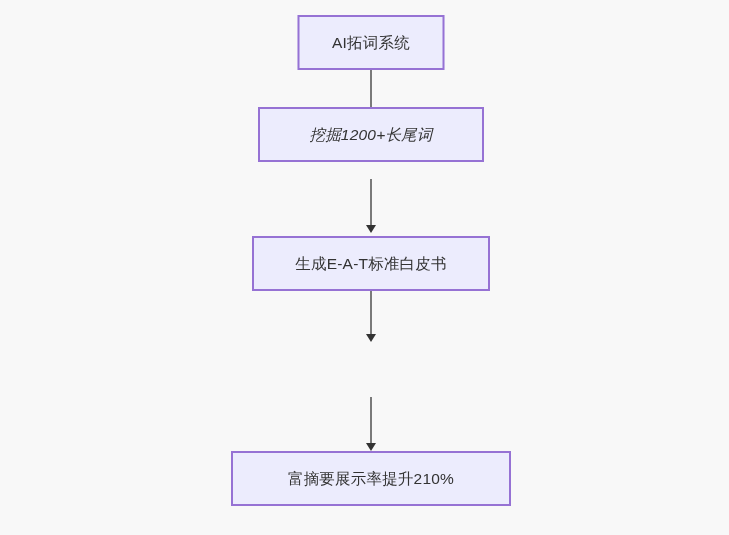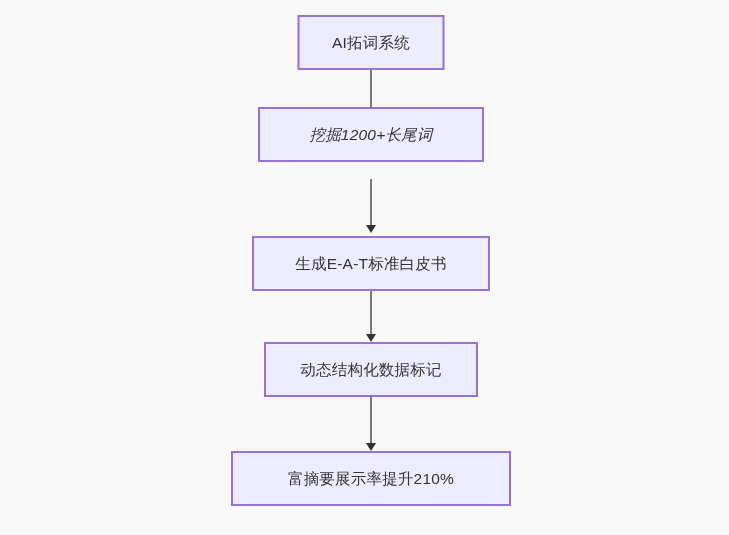--- a/index.html
+++ b/index.html
@@ -101,21 +101,18 @@
   </div>
 
   <div class="node" style="top:107px; width:226px;font-style:italic;">
     <span class="node-label">挖掘1200+长尾词</span>
   </div>
 
   <div class="node" style="top:223px; width:238px;margin-top:13px;">
     <span class="node-label">生成E-A-T标准白皮书</span>
   </div>
 
-  <div class="node" style="top:342px; width:214px;">
-    <span class="node-label">动态结构化数据标记</span>
-  </div>
 
   <div class="node" style="top:451px; width:280px;">
     <span class="node-label">富摘要展示率提升210%</span>
   </div>
 
 </div>
 
 </body></html>

